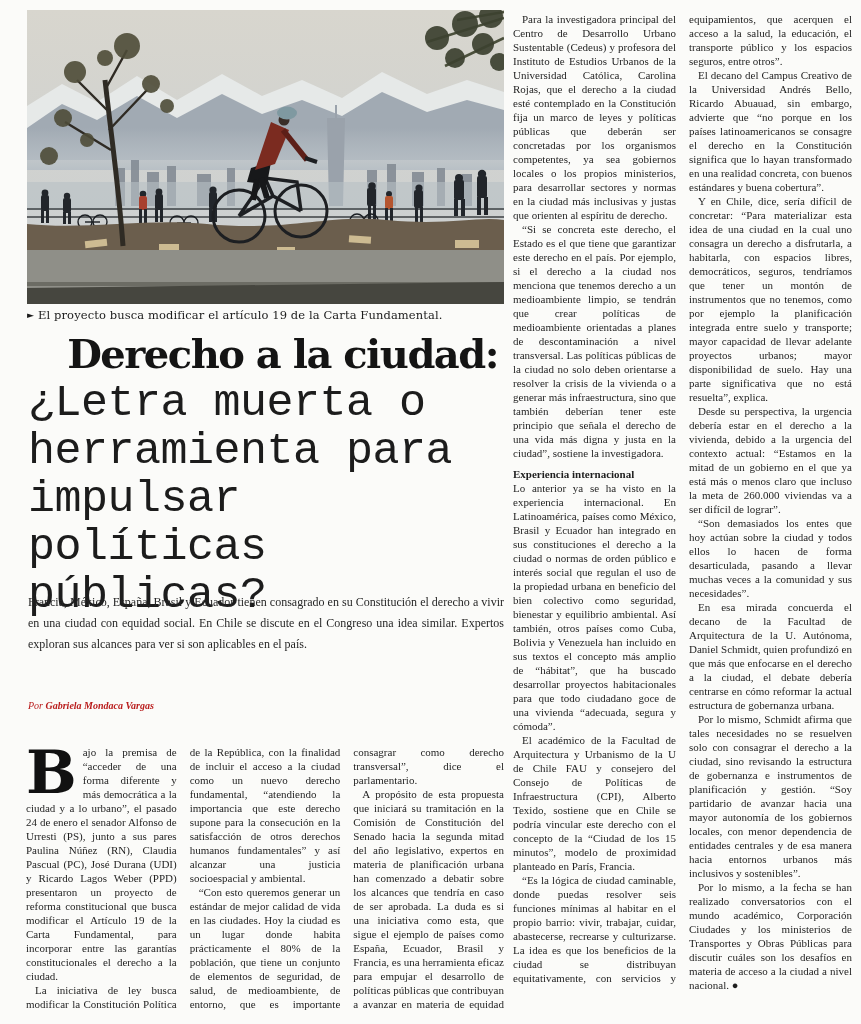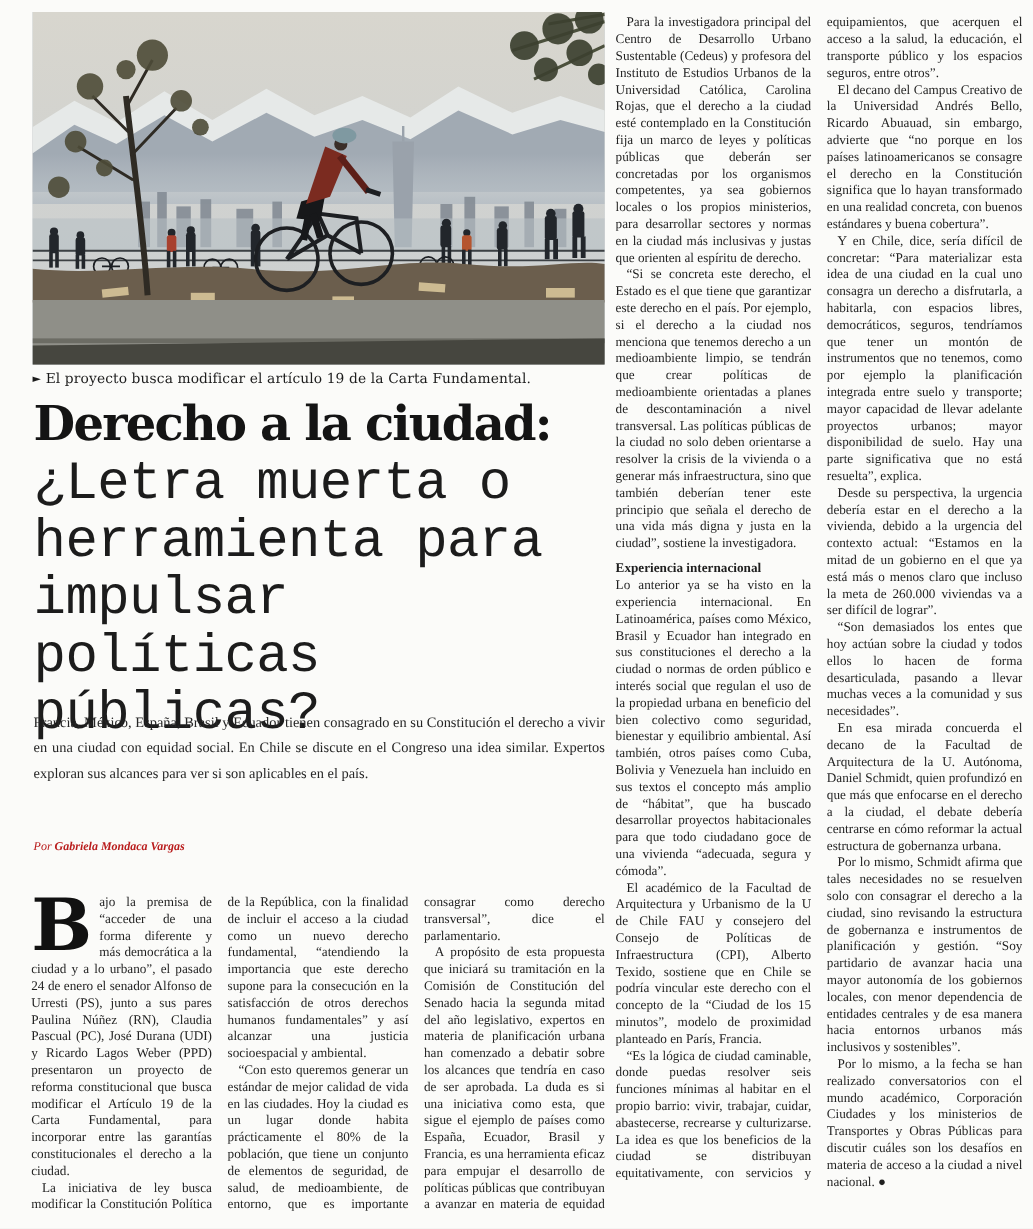--- a/index.html
+++ b/index.html
@@ -194,21 +194,21 @@
         <circle cx="257" cy="110" r="5.5" fill="#3a2e28"></circle>
         <ellipse cx="260" cy="103" rx="10" ry="6.5" fill="#7f99a1"></ellipse>
       </g>
     </svg>
   </div>
 
   <div class="caption">
     <span class="arrow">►</span><span>El proyecto busca modificar el artículo 19 de la Carta Fundamental.</span>
   </div>
 
-  <h1 class="kicker" style="margin:0;">Derecho a la ciudad:</h1>
+  <h1 class="kicker" style="margin:0;text-align:right;">Derecho a la ciudad:</h1>
   <h2 class="question" style="margin:0;font-family:Liberation Mono, monospace;">¿Letra muerta o herramienta para impulsar políticas públicas?</h2>
 
   <p class="standfirst" style="margin:0;">Francia, México, España, Brasil y Ecuador tienen consagrado en su Constitución el derecho a vivir en una ciudad con equidad social. En Chile se discute en el Congreso una idea similar. Expertos exploran sus alcances para ver si son aplicables en el país.</p>
 
   <p class="byline" style="margin:0;">
     <span>Por</span>
     <b>Gabriela Mondaca Vargas</b>
   </p>
 
   <div class="left-body body-cols">

